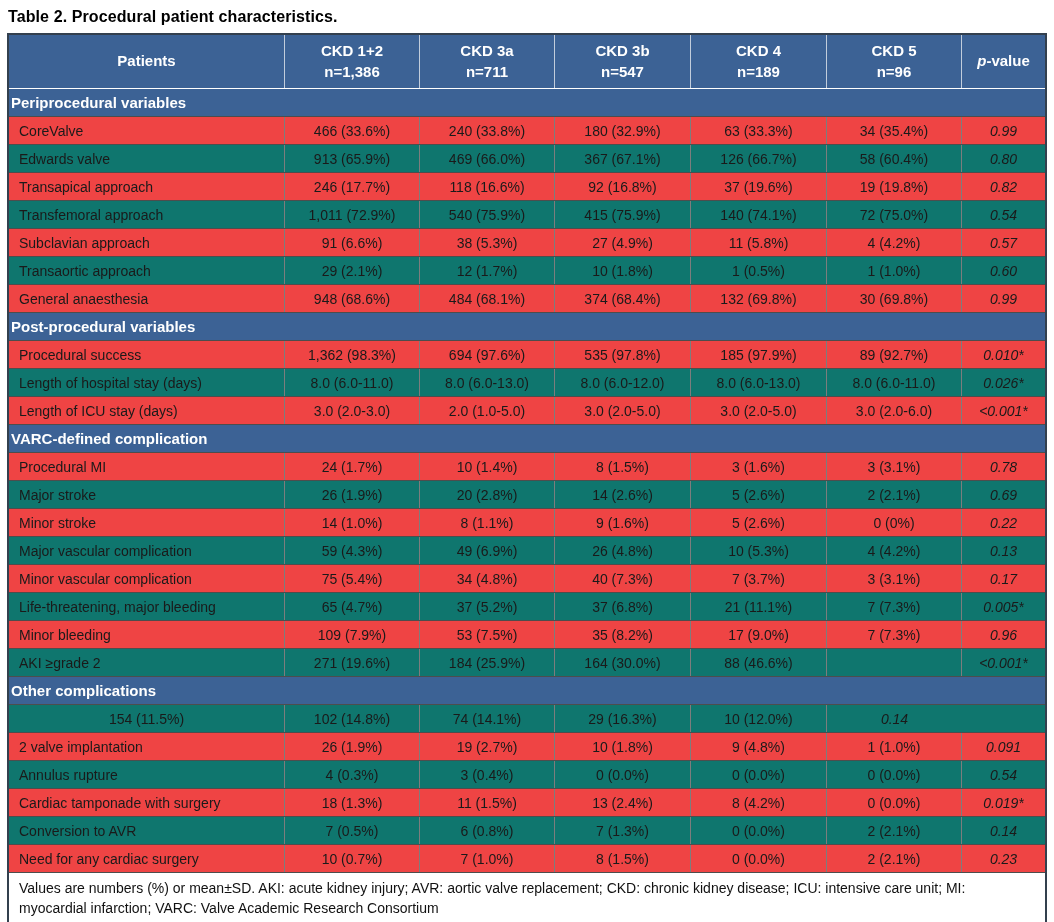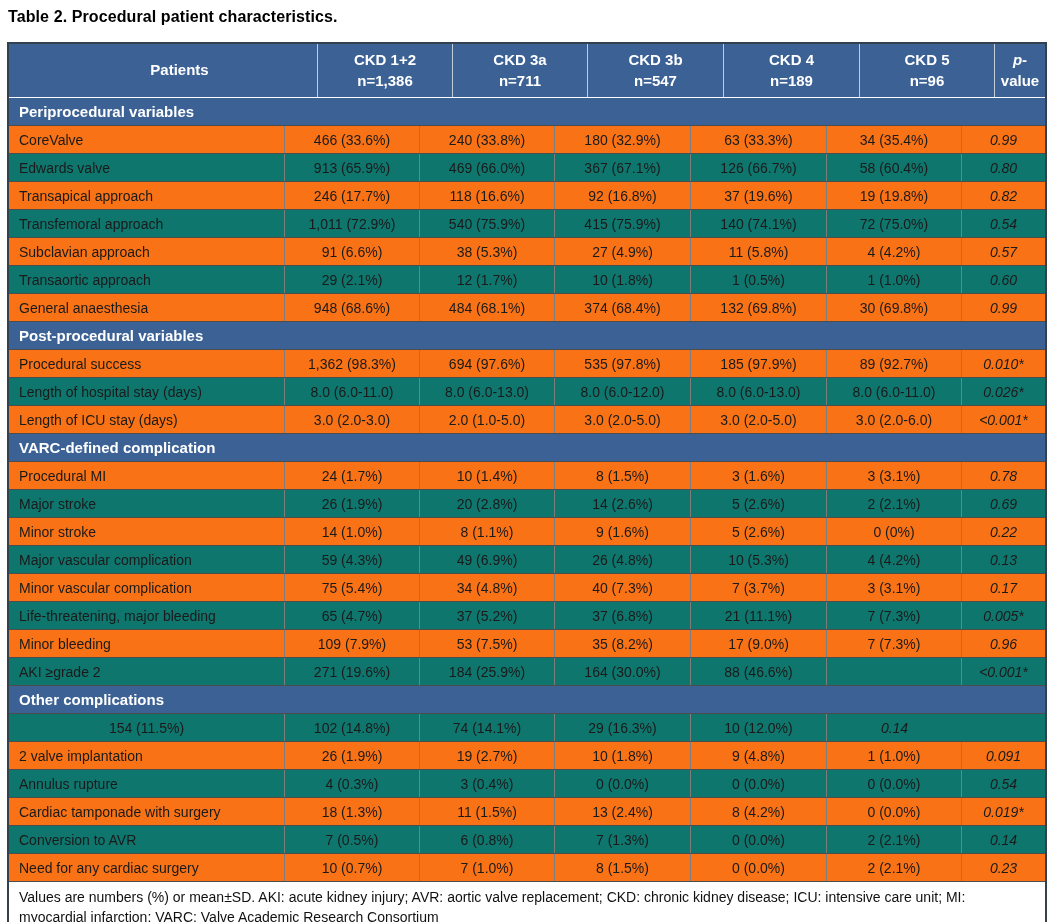--- a/index.html
+++ b/index.html
@@ -5,61 +5,60 @@
   * { box-sizing: border-box; margin: 0; padding: 0; }
   html, body { background: #ffffff; }
   body {
     width: 1054px; height: 922px;
     font-family: "Liberation Sans", sans-serif;
     color: #1a1a1a;
     overflow: hidden;
   }
   .page-title {
     font-size: 16px; font-weight: 700; letter-spacing: .1px;
-    padding: 8px 0 16px 8px; color: #000;
+    padding: 8px 0 7px 8px; color: #000;
   }
   .tablewrap {
     margin-left: 7px;
     width: 1040px;
     border: 2px solid #33404e;
     background: #ffffff;
   }
   .grid-row {
     display: grid;
     grid-template-columns: 276px 135px 135px 136px 136px 135px 1fr;
   }
   
   .thead {
     background: #3c6295;
     color: #ffffff;
     border-bottom: 1px solid #ffffff;
-    padding-left: 33px;
   }
   .hcell {
     min-height: 53px;
     display: flex; flex-direction: column; justify-content: center; align-items: center;
     font-weight: 700; font-size: 15px; line-height: 1.35;
     border-right: 1px solid #c2cddc;
     text-align: center;
   }
   .hcell:last-child { border-right: none; }
   .hcell i { font-style: italic; font-weight: 700; }
   
   .band {
     background: #3c6295;
     color: #ffffff;
     font-weight: 700; font-size: 15px;
     height: 28px;
     display: flex; align-items: center;
-    padding-left: 10px;
+    padding-left: 2px;
     border-bottom: 1px solid #4d4d4d;
   }
   
   .row { border-bottom: 1px solid #4d4d4d; }
-  .row.beige { background: #f97316; }
+  .row.beige { background: #ef4444; }
   .row.white { background: #0f766e; }
   .cell {
     height: 27px;
     display: flex; align-items: center; justify-content: center;
     font-size: 14px;
     border-right: 1px solid #7d7d7d;
     white-space: nowrap;
     overflow: hidden;
   }
   .cell:last-child { border-right: none; font-style: italic; }

